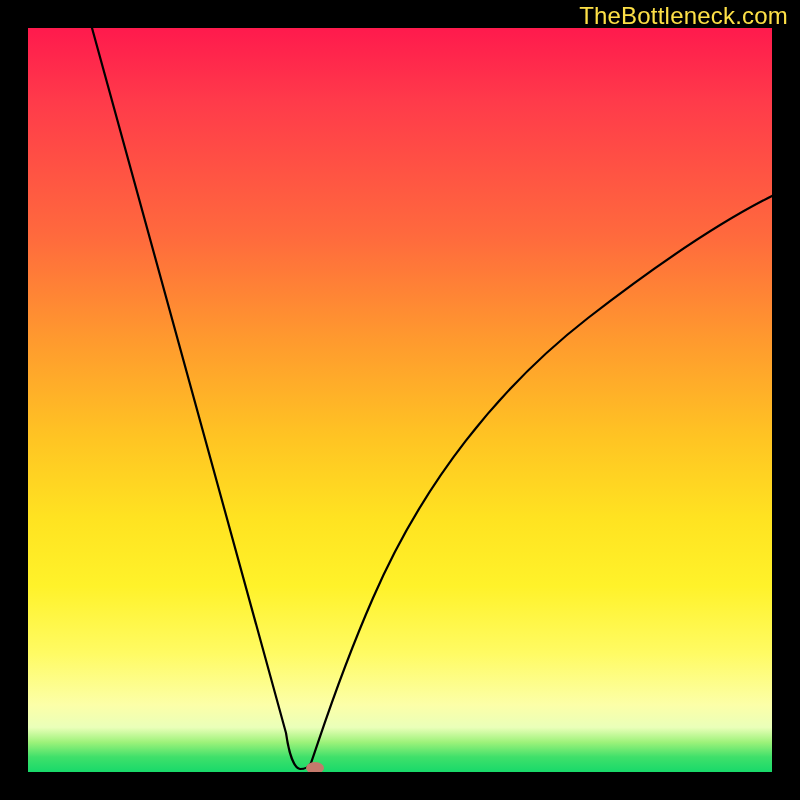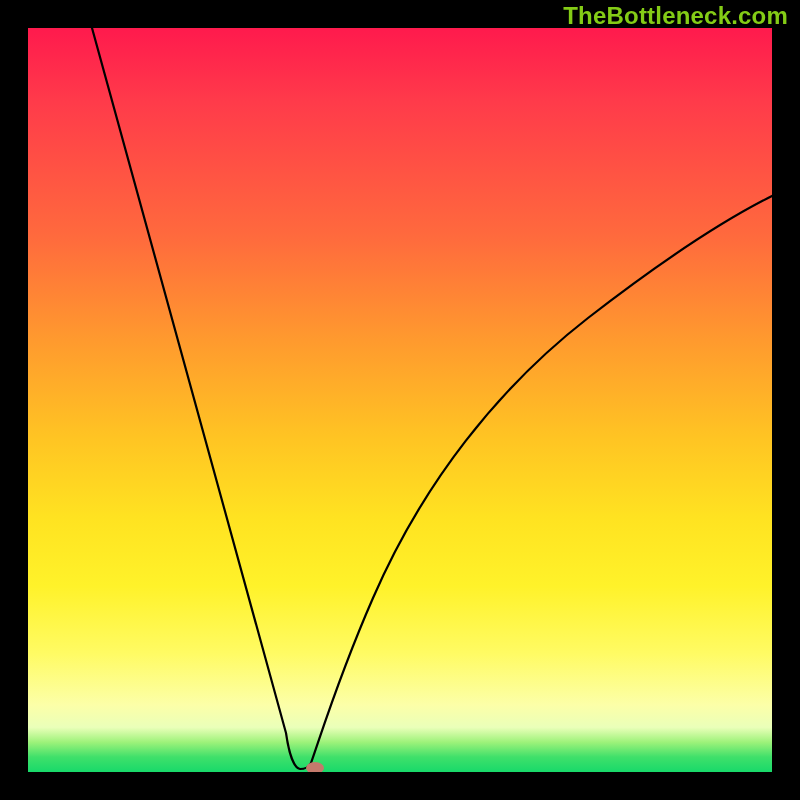--- a/index.html
+++ b/index.html
@@ -14,23 +14,23 @@
   .frame {
     position: relative;
     width: 800px;
     height: 800px;
     background: #000;
   }
   .attribution {
     position: absolute;
     top: 2px;
     right: 12px;
-    color: #84cc16;
+    color: #fde047;
     font-size: 24px;
-    font-weight: 700;
+    font-weight: 400;
     letter-spacing: 0.2px;
     z-index: 5;
     user-select: none;
   }
   .plot-area {
     position: absolute;
     left: 28px;
     top: 28px;
     width: 744px;
     height: 744px;

